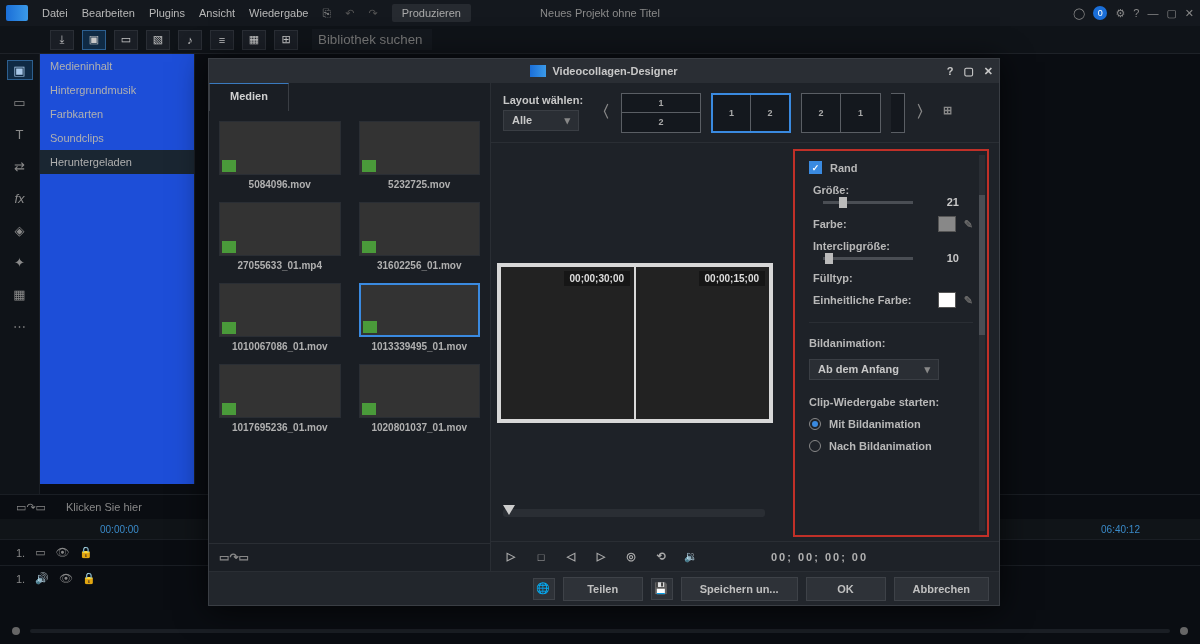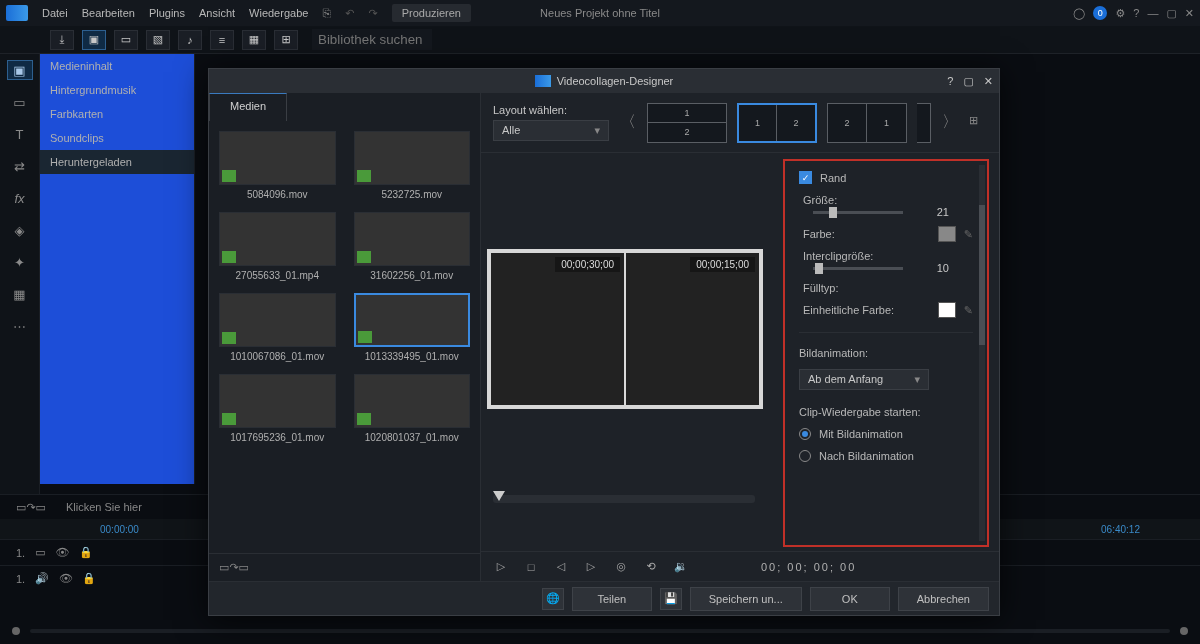--- a/index.html
+++ b/index.html
@@ -33,21 +33,21 @@
 
 .timeline { position: absolute; left: 0; right: 0; bottom: 0; height: 150px; background: #0a0d12; border-top: 1px solid #1a1e24; }
 .timeline .tl-header { height: 24px; display: flex; align-items: center; padding: 0 16px; gap: 20px; color: #888; }
 .timeline .tl-ruler { height: 20px; background: #101418; display: flex; align-items: center; padding-left: 100px; color: #3a8ac8; font-size: 10px; justify-content: space-between; padding-right: 60px;}
 .timeline .tl-track { height: 26px; display: flex; align-items: center; padding-left: 16px; gap: 10px; color: #888; border-top: 1px solid #1a1e24;}
 .timeline .tl-bottom { position:absolute; bottom:4px; left:0; right:0; height:18px; display:flex; align-items:center; padding:0 12px; gap:10px;}
 .timeline .tl-bottom .dot{width:8px;height:8px;background:#666;border-radius:50%;}
 .timeline .tl-bottom .bar{flex:1;height:4px;background:#1a1e24;border-radius:2px;}
 
 
-.modal { position: absolute; left: 208px; top: 68px; width: 792px; height: 548px; background: #fef9c3; border: 1px solid #3a3e44; box-shadow: 0 4px 30px rgba(0,0,0,.7); display: flex; flex-direction: column; }
+.modal { position: absolute; left: 208px; top: 58px; width: 792px; height: 548px; background: #fef9c3; border: 1px solid #3a3e44; box-shadow: 0 4px 30px rgba(0,0,0,.7); display: flex; flex-direction: column; font-weight: bold; }
 .modal-title { height: 24px; background: #2a2e34; display: flex; align-items: center; justify-content: center; position: relative; color: #c8c8c8; }
 .modal-title .mt-icons { position: absolute; right: 6px; display: flex; gap: 10px; }
 .modal-title .mt-logo { width: 16px; height: 12px; background: linear-gradient(90deg,#1a6ed8,#3b9ae8); margin-right: 6px; display: inline-block; }
 
 .modal-body { flex: 1; display: flex; }
 
 
 .mleft { width: 282px; background: #1a1e24; display: flex; flex-direction: column; border-right: 1px solid #2a2e34; }
 .mleft .tabs { height: 28px; display: flex; }
 .mleft .tab { padding: 6px 20px; color: #a0a0a0; cursor: default; }
@@ -60,33 +60,33 @@
 .mleft .thumb .img { width: 100%; height: 54px; background: #333; position: relative; border: 1px solid #2a2e34; background-size: cover; background-position: center;}
 .mleft .thumb .img.sel { border: 2px solid #3a8ae0; }
 .mleft .thumb .badge { position: absolute; left: 2px; bottom: 2px; width: 14px; height: 12px; background: #4a9a3a; }
 .mleft .thumb .cap { text-align: center; margin-top: 4px; color: #b0b0b0; font-size: 10px; white-space: nowrap; overflow: hidden; text-overflow: ellipsis; }
 .mleft .foot { height: 28px; border-top: 1px solid #2a2e34; display: flex; align-items: center; padding: 0 10px; color: #888; }
 
 
 .mright { flex: 1; display: flex; flex-direction: column; background: #1e2228; }
 .layout-row { height: 60px; display: flex; align-items: center; padding: 0 12px; gap: 10px; border-bottom: 1px solid #2a2e34; }
 .layout-row .lw-label { display: flex; flex-direction: column; gap: 4px; }
-.layout-row .lw-dd { background: #2a2e34; border: 1px solid #3a3e44; padding: 3px 8px; width: 116px; display: flex; }
+.layout-row .lw-dd { background: #2a2e34; border: 1px solid #3a3e44; padding: 3px 8px; width: 76px; display: flex; }
 .layout-row .lw-dd::after { content: "▾"; margin-left: auto; color: #888; }
 .layout-row .nav { width: 18px; height: 40px; display: flex; align-items: center; justify-content: center; color: #888; font-size: 16px; cursor: default; }
 .layout-row .lay { width: 80px; height: 40px; border: 1px solid #5a5e64; background: #14181e; position: relative; font-size: 9px; color: #aaa; cursor: default;}
 .layout-row .lay.active { border: 2px solid #3a8ae0; }
 .layout-row .lay .h1 { position: absolute; left: 0; right: 0; top: 0; height: 50%; border-bottom: 1px solid #5a5e64; display: flex; align-items: center; justify-content: center;}
 .layout-row .lay .h2 { position: absolute; left: 0; right: 0; bottom: 0; height: 50%; display: flex; align-items: center; justify-content: center;}
 .layout-row .lay .v1 { position: absolute; top: 0; bottom: 0; left: 0; width: 50%; border-right: 1px solid #5a5e64; display: flex; align-items: center; justify-content: center;}
 .layout-row .lay .v2 { position: absolute; top: 0; bottom: 0; right: 0; width: 50%; display: flex; align-items: center; justify-content: center;}
 .layout-row .grid-icon { width: 18px; height: 18px; color: #888; }
 
 .preview-area { flex: 1; display: flex; padding: 6px 0 0 6px; }
-.preview-canvas { width: 290px; display: flex; flex-direction: column; }
+.preview-canvas { width: 290px; display: flex; flex-direction: column; justify-content: center; }
 .pc-frame { width: 276px; height: 160px; border: 4px solid #d8d8d8; background: #d8d8d8; display: flex; gap: 2px; margin-top: 90px; }
 .pc-frame .slot { flex: 1; background: #222; position: relative; background-size: cover; background-position: center;}
 .pc-frame .slot .tc { position: absolute; top: 4px; right: 4px; background: rgba(20,20,20,.85); padding: 2px 6px; font-size: 10px; color: #ddd; }
 .pc-slider { margin-top: 86px; height: 8px; background: #2a2e34; border-radius: 3px; position: relative; width: 262px; margin-left:6px;}
 .pc-slider .knob { position: absolute; left: 0; top: -4px; width: 0; height: 0; border-left: 6px solid transparent; border-right: 6px solid transparent; border-top: 10px solid #ccc; }
 
 
 .settings { flex: 1; border: 2px solid #c03028; margin: 0 10px 4px 6px; padding: 10px 14px; display: flex; flex-direction: column; gap: 10px; position: relative; overflow: hidden; }
 .settings .row { display: flex; align-items: center; gap: 8px; }
 .settings .chk { width: 13px; height: 13px; background: #3a8ae0; display: inline-flex; align-items: center; justify-content: center; color: #fff; font-size: 9px; }

